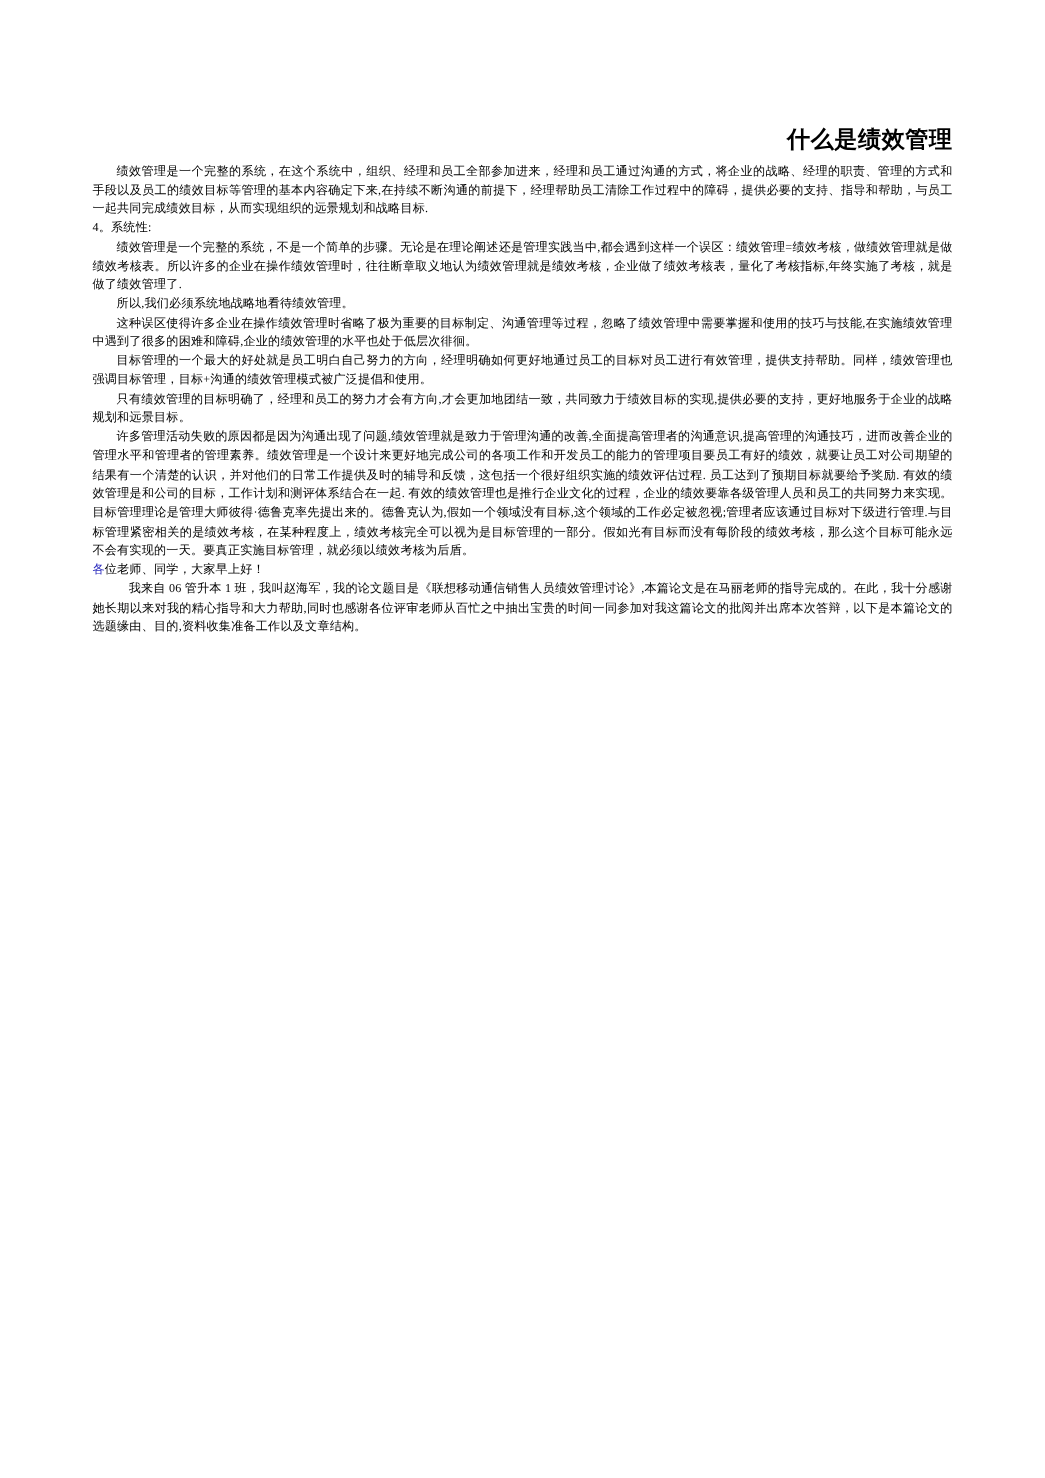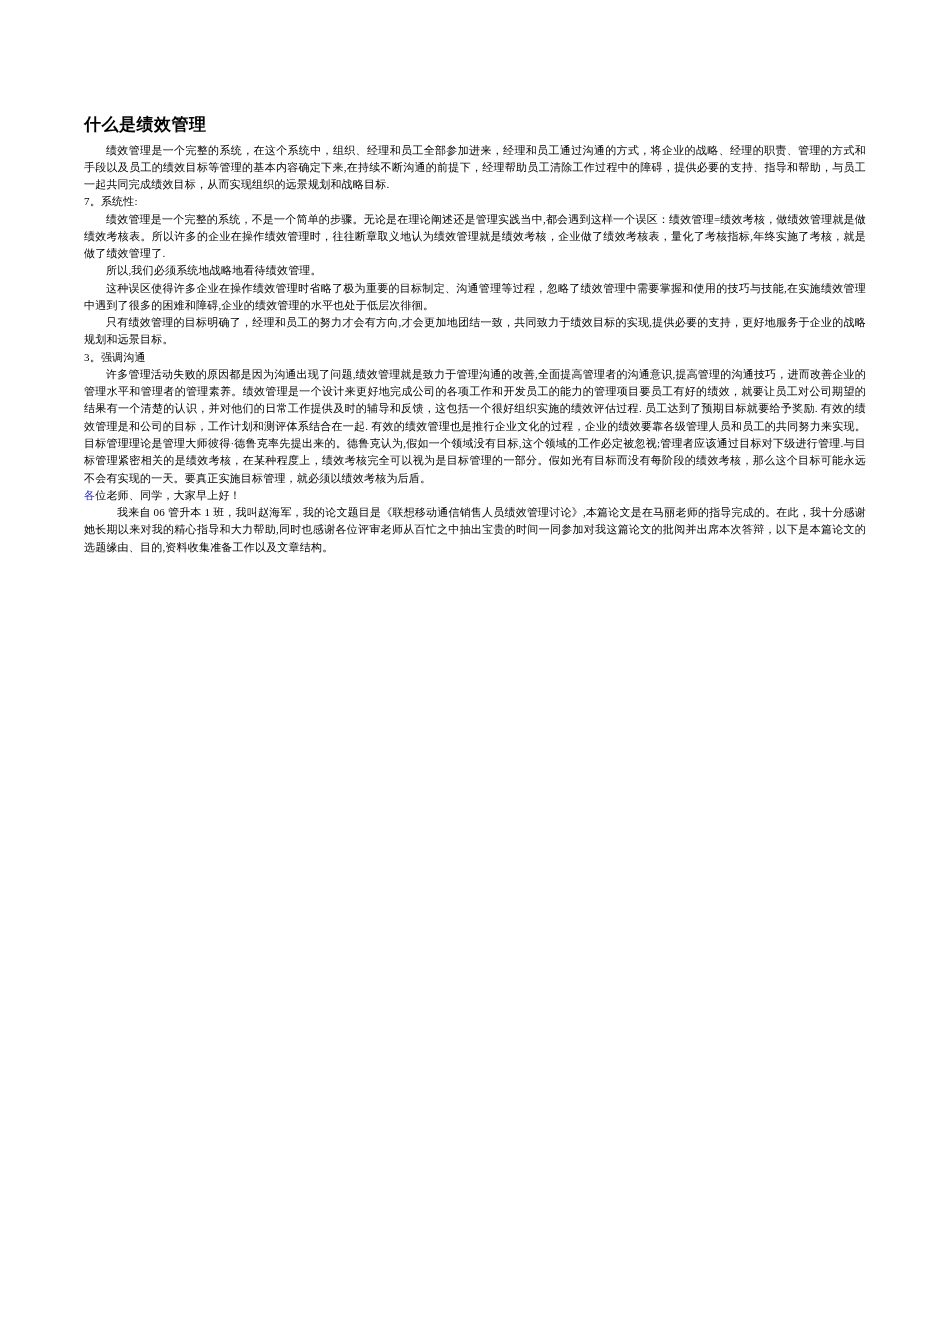--- a/index.html
+++ b/index.html
@@ -14,23 +14,23 @@
     color: #000000;
   }
   .page {
     width: 950px;
     height: 1344px;
     box-sizing: border-box;
     padding: 112px 84px 40px 84px;
     position: relative;
   }
   .doc-title {
-    text-align: left;
+    text-align: right;
     font-weight: bold;
-    font-size: 17px;
+    font-size: 21px;
     line-height: 1.5;
     margin: 0 0 4px 0;
     letter-spacing: 0.5px;
   }
   p.para {
     margin: 0;
     font-size: 11px;
     line-height: 1.57;
     text-align: justify;
     text-justify: inter-ideograph;
@@ -53,25 +53,25 @@
   }
 </style>
 </head>
 <body>
 
 <div class="page">
 
   <h1 class="doc-title">什么是绩效管理</h1>
 
   <p class="para indent2">绩效管理是一个完整的系统，在这个系统中，组织、经理和员工全部参加进来，经理和员工通过沟通的方式，将企业的战略、经理的职责、管理的方式和手段以及员工的绩效目标等管理的基本内容确定下来,在持续不断沟通的前提下，经理帮助员工清除工作过程中的障碍，提供必要的支持、指导和帮助，与员工一起共同完成绩效目标，从而实现组织的远景规划和战略目标.</p>
-  <p class="para indent0">7。系统性:</p>
+  <p class="para indent0">4。系统性:</p>
   <p class="para indent2">绩效管理是一个完整的系统，不是一个简单的步骤。无论是在理论阐述还是管理实践当中,都会遇到这样一个误区：绩效管理=绩效考核，做绩效管理就是做绩效考核表。所以许多的企业在操作绩效管理时，往往断章取义地认为绩效管理就是绩效考核，企业做了绩效考核表，量化了考核指标,年终实施了考核，就是做了绩效管理了.</p>
   <p class="para indent2">所以,我们必须系统地战略地看待绩效管理。</p>
   <p class="para indent2">这种误区使得许多企业在操作绩效管理时省略了极为重要的目标制定、沟通管理等过程，忽略了绩效管理中需要掌握和使用的技巧与技能,在实施绩效管理中遇到了很多的困难和障碍,企业的绩效管理的水平也处于低层次徘徊。</p>
+  <p class="para indent2">目标管理的一个最大的好处就是员工明白自己努力的方向，经理明确如何更好地通过员工的目标对员工进行有效管理，提供支持帮助。同样，绩效管理也强调目标管理，目标+沟通的绩效管理模式被广泛提倡和使用。</p>
   <p class="para indent2">只有绩效管理的目标明确了，经理和员工的努力才会有方向,才会更加地团结一致，共同致力于绩效目标的实现,提供必要的支持，更好地服务于企业的战略规划和远景目标。</p>
-  <p class="para indent0">3。强调沟通</p>
   <p class="para indent2">许多管理活动失败的原因都是因为沟通出现了问题,绩效管理就是致力于管理沟通的改善,全面提高管理者的沟通意识,提高管理的沟通技巧，进而改善企业的管理水平和管理者的管理素养。绩效管理是一个设计来更好地完成公司的各项工作和开发员工的能力的管理项目要员工有好的绩效，就要让员工对公司期望的结果有一个清楚的认识，并对他们的日常工作提供及时的辅导和反馈，这包括一个很好组织实施的绩效评估过程. 员工达到了预期目标就要给予奖励. 有效的绩效管理是和公司的目标，工作计划和测评体系结合在一起. 有效的绩效管理也是推行企业文化的过程，企业的绩效要靠各级管理人员和员工的共同努力来实现。目标管理理论是管理大师彼得·德鲁克率先提出来的。德鲁克认为,假如一个领域没有目标,这个领域的工作必定被忽视;管理者应该通过目标对下级进行管理.与目标管理紧密相关的是绩效考核，在某种程度上，绩效考核完全可以视为是目标管理的一部分。假如光有目标而没有每阶段的绩效考核，那么这个目标可能永远不会有实现的一天。要真正实施目标管理，就必须以绩效考核为后盾。</p>
 
   <p class="para indent0"><span class="blue">各</span><span>位老师、同学，大家早上好！</span></p>
 
   <p class="para indent3"><span>我来自 06 管升本 1 班，我叫赵海军，我的论文题目是《</span><span class="bold">联想移动通信销售人员绩效管理讨论</span><span>》,本篇论文是在马丽老师的指导完成的。在此，我十分感谢她长期以来对我的精心指导和大力帮助,同时也感谢各位评审老师从百忙之中抽出宝贵的时间一同参加对我这篇论文的批阅并出席本次答辩，以下是本篇论文的选题缘由、目的,资料收集准备工作以及文章结构。</span></p>
 
 </div>
 
 </body></html>

